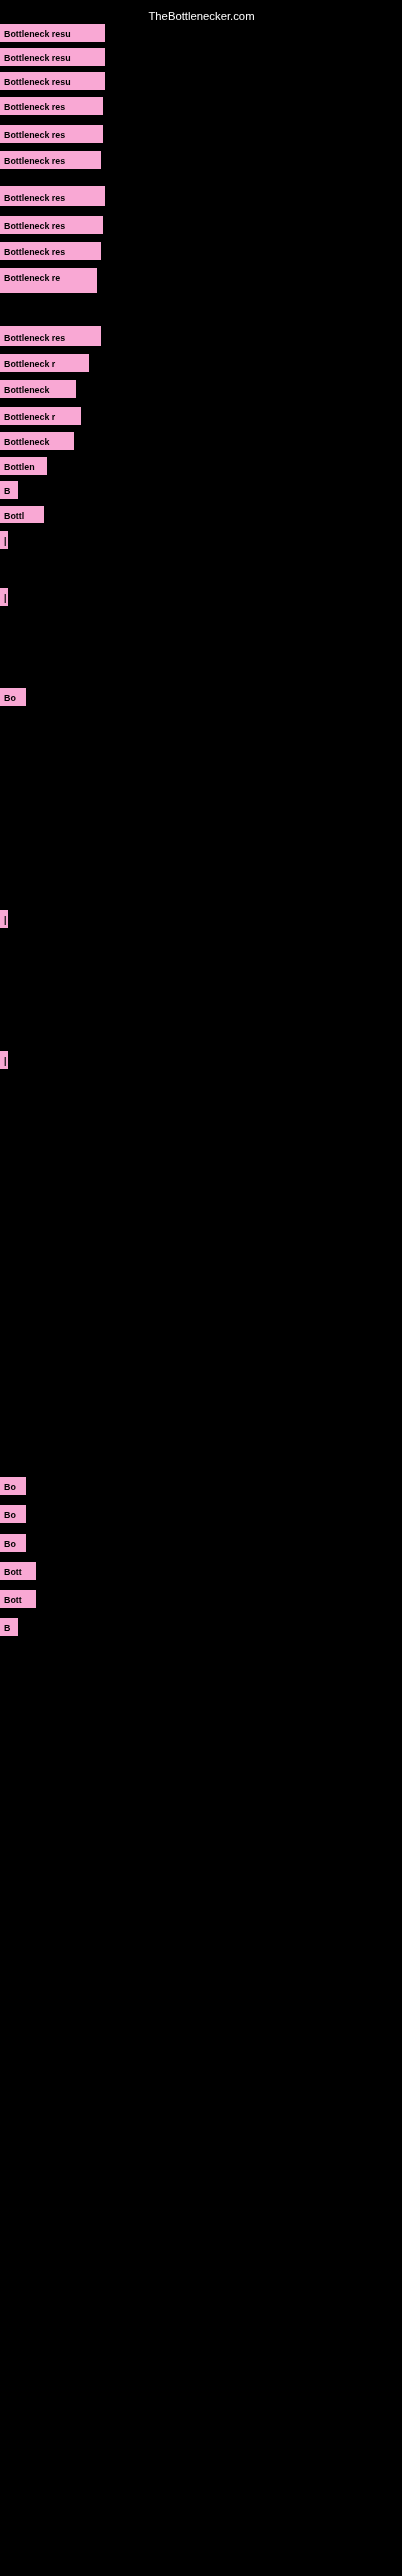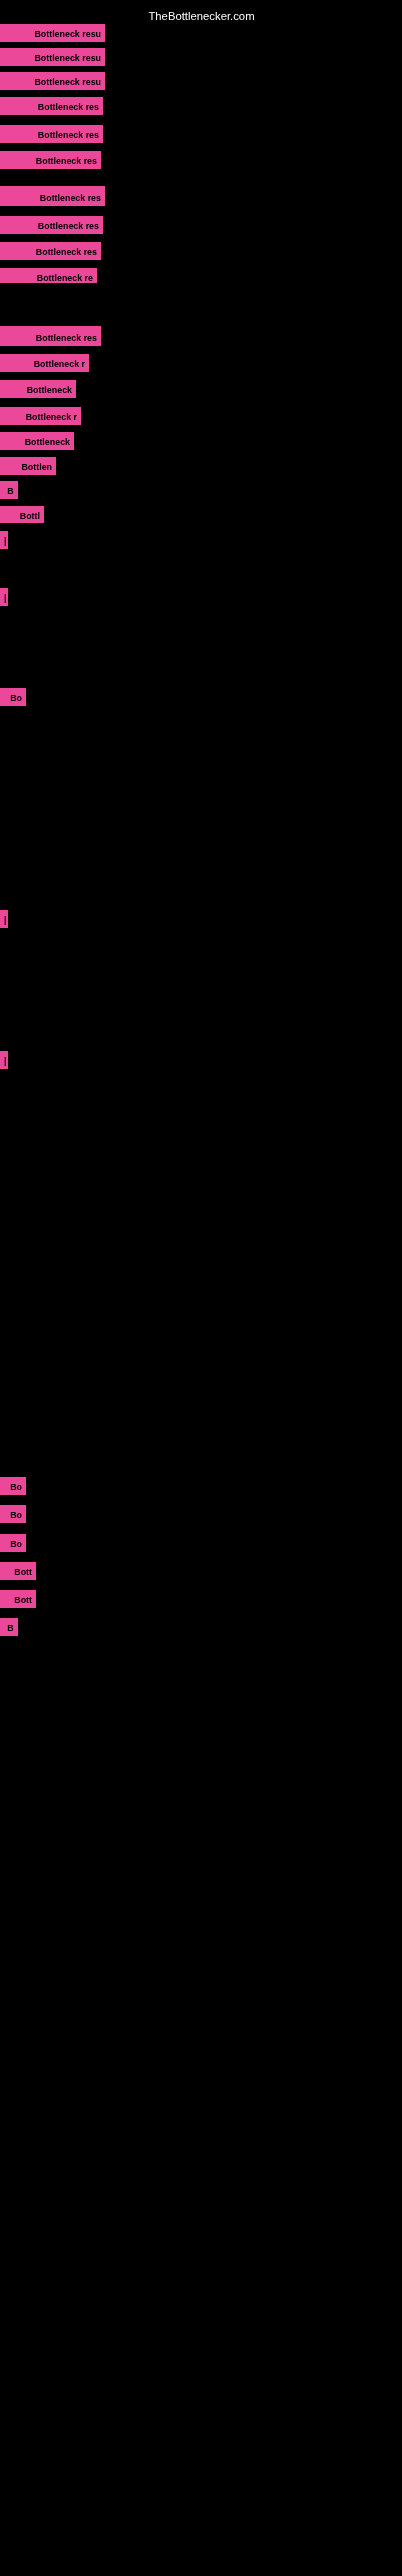--- a/index.html
+++ b/index.html
@@ -20,51 +20,50 @@
       text-align: center;
       padding: 6.4px 0;
       position: absolute;
       top: 4px;
       left: 0;
       right: 0;
     }
     .bottleneck-item {
       position: absolute;
       left: 0;
-      background-color: #ec4899;
+      background-color: #f9a8d4;
       color: #000000;
       font-size: 8.9px;
       font-weight: bold;
       padding: 2.4px 4px;
       white-space: nowrap;
       overflow: hidden;
-      text-align: right;
     }
   </style>
 </head>
 <body>
 
 <div class="site-title">TheBottlenecker.com</div>
 
 <div class="bottleneck-item" style="top: 24px; width: 105px; height: 17.7px; line-height: 17.7px;">Bottleneck resu</div>
 <div class="bottleneck-item" style="top: 48px; width: 105px; height: 17.7px; line-height: 17.7px;">Bottleneck resu</div>
 <div class="bottleneck-item" style="top: 72px; width: 105px; height: 17.7px; line-height: 17.7px;">Bottleneck resu</div>
 <div class="bottleneck-item" style="top: 97px; width: 103px; height: 17.7px; line-height: 17.7px;">Bottleneck res</div>
 <div class="bottleneck-item" style="top: 125px; width: 103px; height: 17.7px; line-height: 17.7px;">Bottleneck res</div>
 <div class="bottleneck-item" style="top: 151px; width: 101px; height: 17.7px; line-height: 17.7px;">Bottleneck res</div>
 <div class="bottleneck-item" style="top: 186px; width: 105px; height: 20px; line-height: 20px;">Bottleneck res</div>
 <div class="bottleneck-item" style="top: 216px; width: 103px; height: 17.7px; line-height: 17.7px;">Bottleneck res</div>
 <div class="bottleneck-item" style="top: 242px; width: 101px; height: 17.7px; line-height: 17.7px;">Bottleneck res</div>
-<div class="bottleneck-item" style="top: 268px; width: 97px; height: 15px; line-height: 17.7px;">Bottleneck re</div>
+<div class="bottleneck-item" style="top: 268px; width: 97px; height: 25px; line-height: 17.7px;">Bottleneck re</div>
 <div class="bottleneck-item" style="top: 326px; width: 101px; height: 20px; line-height: 20px;">Bottleneck res</div>
 <div class="bottleneck-item" style="top: 354px; width: 89px; height: 17.7px; line-height: 17.7px;">Bottleneck r</div>
 <div class="bottleneck-item" style="top: 380px; width: 76px; height: 17.7px; line-height: 17.7px;">Bottleneck</div>
 <div class="bottleneck-item" style="top: 407px; width: 81px; height: 17.7px; line-height: 17.7px;">Bottleneck r</div>
 <div class="bottleneck-item" style="top: 432px; width: 74px; height: 17.7px; line-height: 17.7px;">Bottleneck</div>
-<div class="bottleneck-item" style="top: 457px; width: 56px; height: 17.7px; line-height: 17.7px;">Bottlen</div>
+<div class="bottleneck-item" style="top: 457px; width: 47px; height: 17.7px; line-height: 17.7px;">Bottlen</div>
 <div class="bottleneck-item" style="top: 481px; width: 17.7px; height: 17.7px; line-height: 17.7px;">B</div>
 <div class="bottleneck-item" style="top: 506px; width: 44px; height: 17px; line-height: 17.7px;">Bottl</div>
 <div class="bottleneck-item" style="top: 531px; width: 8px; height: 17.7px; line-height: 17.7px;">|</div>
 <div class="bottleneck-item" style="top: 588px; width: 8px; height: 17.7px; line-height: 17.7px;">|</div>
 <div class="bottleneck-item" style="top: 688px; width: 26px; height: 17.7px; line-height: 17.7px;">Bo</div>
 <div class="bottleneck-item" style="top: 910px; width: 8px; height: 17.7px; line-height: 17.7px;">|</div>
 <div class="bottleneck-item" style="top: 1051px; width: 8px; height: 17.7px; line-height: 17.7px;">|</div>
 <div class="bottleneck-item" style="top: 1477px; width: 26px; height: 17.7px; line-height: 17.7px;">Bo</div>
 <div class="bottleneck-item" style="top: 1505px; width: 26px; height: 17.7px; line-height: 17.7px;">Bo</div>
 <div class="bottleneck-item" style="top: 1534px; width: 26px; height: 17.7px; line-height: 17.7px;">Bo</div>

